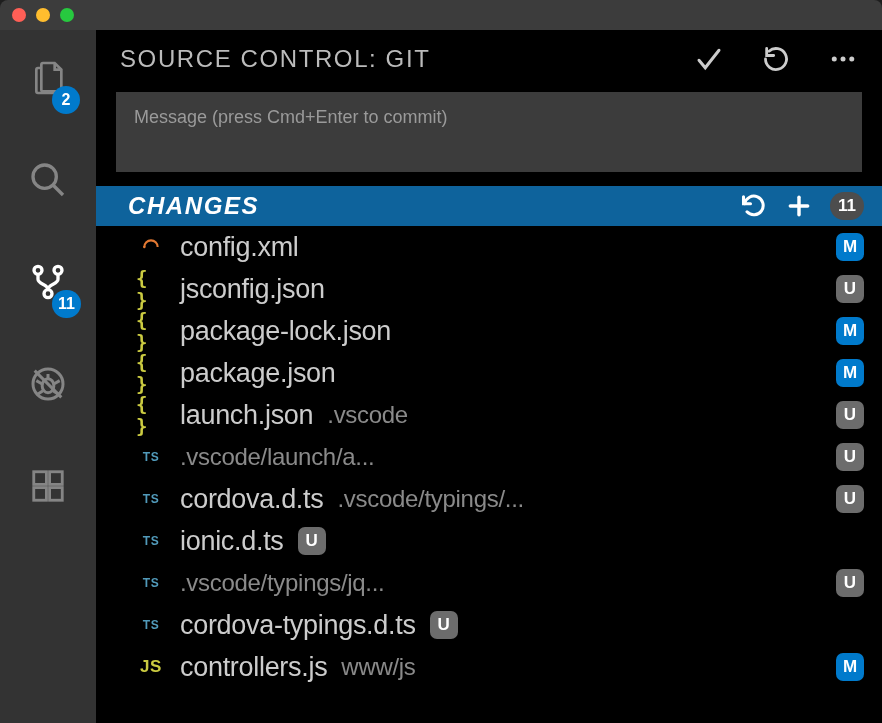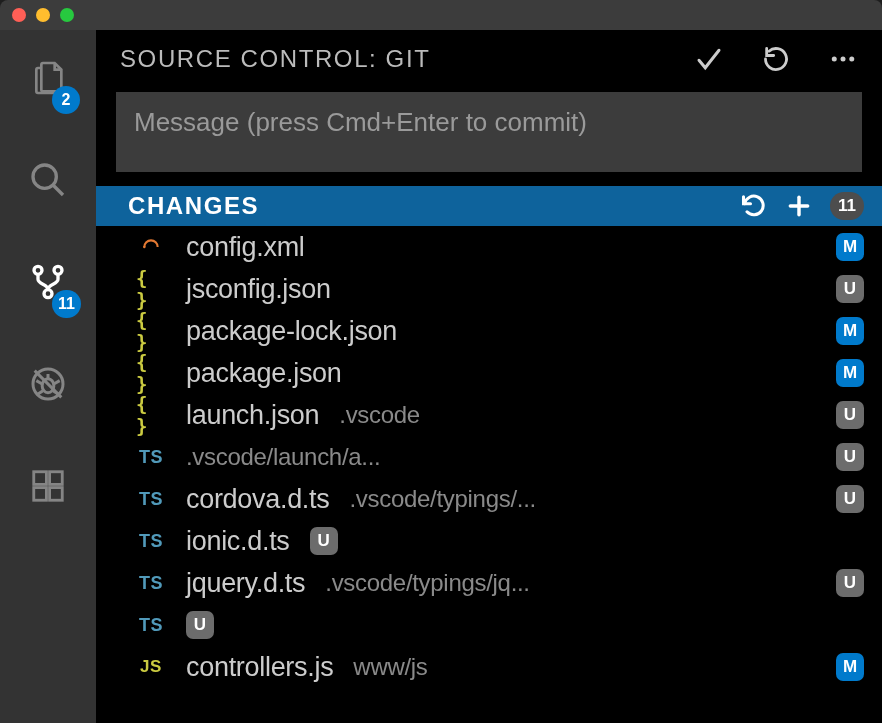--- a/index.html
+++ b/index.html
@@ -89,38 +89,38 @@
     letter-spacing: 1.6px;
   }
   .panel-title { flex: 1; white-space: nowrap; }
   .hdr-icons { display: flex; align-items: center; gap: 38px; color: #c5c5c5; }
   .hdr-icons .icon { cursor: pointer; }
 
   .commit-box {
     margin: 8px 20px 14px 20px;
     background: #3c3c3c;
     padding: 14px 18px;
-    font-size: 26px;
+    font-size: 18px;
     color: #9a9a9a;
     line-height: 1.25;
     min-height: 80px;
   }
 
   .section-header {
     background: #0e639c;
     color: #ffffff;
     display: flex;
     align-items: center;
     padding: 6px 18px 6px 32px;
     font-size: 24px;
     font-weight: 700;
     letter-spacing: 1.6px;
     gap: 12px;
   }
-  .section-title { flex: 1; }
+  .section-title { flex: 1; font-style: italic; }
   .section-actions { display: flex; align-items: center; gap: 18px; }
   .count-pill {
     background: #4d4d4d;
     color: #fff;
     min-width: 34px;
     height: 28px;
     border-radius: 14px;
     display: flex;
     align-items: center;
     justify-content: center;
@@ -134,21 +134,21 @@
     flex: 1;
     overflow: hidden;
     display: flex;
     flex-direction: column;
   }
   .file-row {
     display: flex;
     align-items: center;
     padding: 4px 18px 4px 40px;
     font-size: 27px;
-    gap: 20px;
+    gap: 14px;
     min-width: 0;
     height: 42px;
   }
   .file-icon {
     width: 30px;
     display: flex;
     justify-content: center;
     font-weight: 700;
     font-size: 20px;
     flex-shrink: 0;
@@ -165,21 +165,21 @@
     color: #fff;
     font-size: 17px;
     font-weight: 700;
     flex-shrink: 0;
   }
   .status-M { background: #007acc; }
   .status-U { background: #6c6c6c; }
 
   
   .ic-json { color: #cbcb41; font-family: Menlo, Consolas, monospace; font-size:19px; }
-  .ic-ts   { color: #519aba; font-family: -apple-system, Helvetica, Arial; font-size:18px; letter-spacing:0.5px;}
+  .ic-ts   { color: #519aba; font-family: -apple-system, Helvetica, Arial; font-size:12px; letter-spacing:0.5px;}
   .ic-js   { color: #cbcb41; font-family: Liberation Sans, sans-serif; font-size:17px; letter-spacing:0.5px;}
   .ic-xml  { color: #e37933; }
 
   .icon svg { display:block; }
 </style>
 </head>
 <body>
 
 <div class="title-bar">
   <div class="tl-dot tl-red"></div>
@@ -345,26 +345,26 @@
           <span class="file-path">.vscode/typings/...</span>
           <span class="status-badge status-U">U</span>
         </div>
         <div class="file-row">
           <span class="file-icon ic-ts">TS</span>
           <span class="file-name">ionic.d.ts</span>
           <span class="status-badge status-U">U</span>
         </div>
         <div class="file-row">
           <span class="file-icon ic-ts">TS</span>
-          <span class="file-name">jquery.d.ts</span>
           <span class="file-path">.vscode/typings/jq...</span>
           <span class="status-badge status-U">U</span>
         </div>
         <div class="file-row">
           <span class="file-icon ic-ts">TS</span>
+          <span class="file-name">cordova-typings.d.ts</span>
           <span class="status-badge status-U">U</span>
         </div>
         <div class="file-row">
           <span class="file-icon ic-js">JS</span>
           <span class="file-name">controllers.js</span>
           <span class="file-path">www/js</span>
           <span class="status-badge status-M">M</span>
         </div>
       </div>
 

